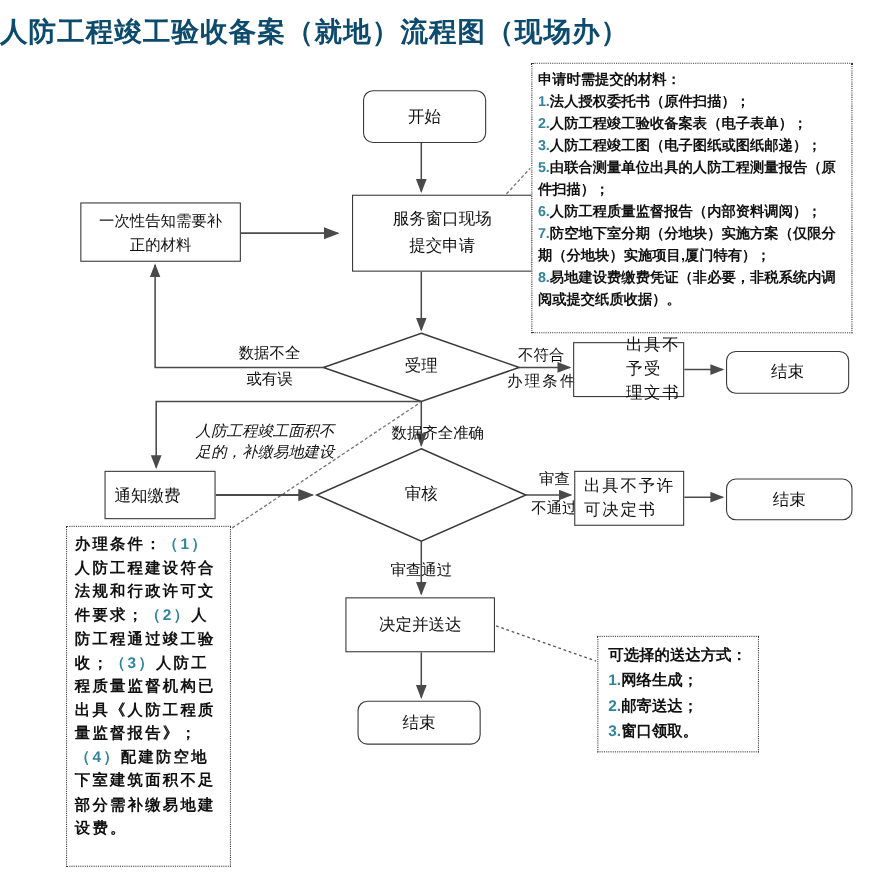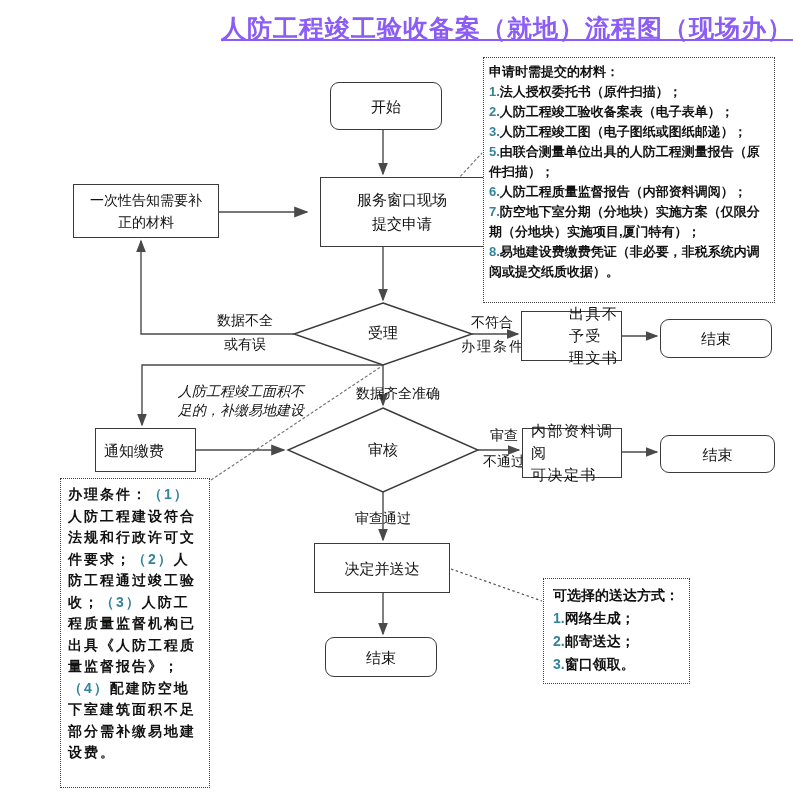--- a/index.html
+++ b/index.html
@@ -1,20 +1,20 @@
 <!DOCTYPE html>
 <html><head>
 <meta charset="utf-8">
 <style>
   html,body{margin:0;padding:0;background:#fff;}
   .canvas{position:relative;width:793px;height:803px;background:#fff;
           font-family:"Liberation Sans",sans-serif;color:#111;overflow:hidden;}
   .canvas svg{position:absolute;left:0;top:0;}
-  .title{position:absolute;left:0;top:12px;width:100%;text-align:right;
-         font-size:25px;font-weight:bold;letter-spacing:1px;color:#8b5cf6;text-decoration:underline;}
+  .title{position:absolute;left:0;top:12px;width:100%;text-align:left;
+         font-size:25px;font-weight:bold;letter-spacing:1px;color:#0c4a6e;}
   .box{position:absolute;border:1.4px solid #3a3a3a;background:#fff;box-sizing:border-box;
        display:flex;flex-direction:column;justify-content:center;align-items:center;
        font-size:15px;line-height:23px;text-align:center;}
   .rounded{border-radius:9px;}
   .leftalign{align-items:flex-start;text-align:left;padding-left:8px;}
   .dashedbox{position:absolute;border:1.2px dotted #3a3a3a;background:#fff;box-sizing:border-box;
              text-align:left;font-weight:bold;}
   .mat{font-size:13px;line-height:20px;padding:4px 5px;}
   .cond{font-size:14px;line-height:21.5px;letter-spacing:2px;padding:5px 7px;}
   .deliv{font-size:14px;line-height:23px;padding:5px 9px;}
@@ -111,21 +111,21 @@
   <div class="box" style="left:95px;top:428px;width:101px;height:44px;justify-content:center;align-items:flex-start;padding-left:8px;font-size:15px;">
     <span>通知缴费</span>
   </div>
 
   <div class="lbl" style="left:343px;top:441px;width:80px;font-size:15px;">审核</div>
 
   <div class="lbl" style="left:482px;top:426px;width:44px;">审查</div>
   <div class="lbl" style="left:475px;top:452px;width:58px;">不通过</div>
 
   <div class="box leftalign" style="left:522px;top:428px;width:100px;height:50px;line-height:22px;letter-spacing:1.5px;">
-    <span>内部资料调阅</span>
+    <span>出具不予许</span>
     <span>可决定书</span>
   </div>
 
   <div class="box rounded" style="left:660px;top:435px;width:115px;height:38px;">
     <span>结束</span>
   </div>
 
   <div class="lbl" style="left:344px;top:509px;width:78px;">审查通过</div>
 
   <div class="box" style="left:314px;top:543px;width:136px;height:50px;">

